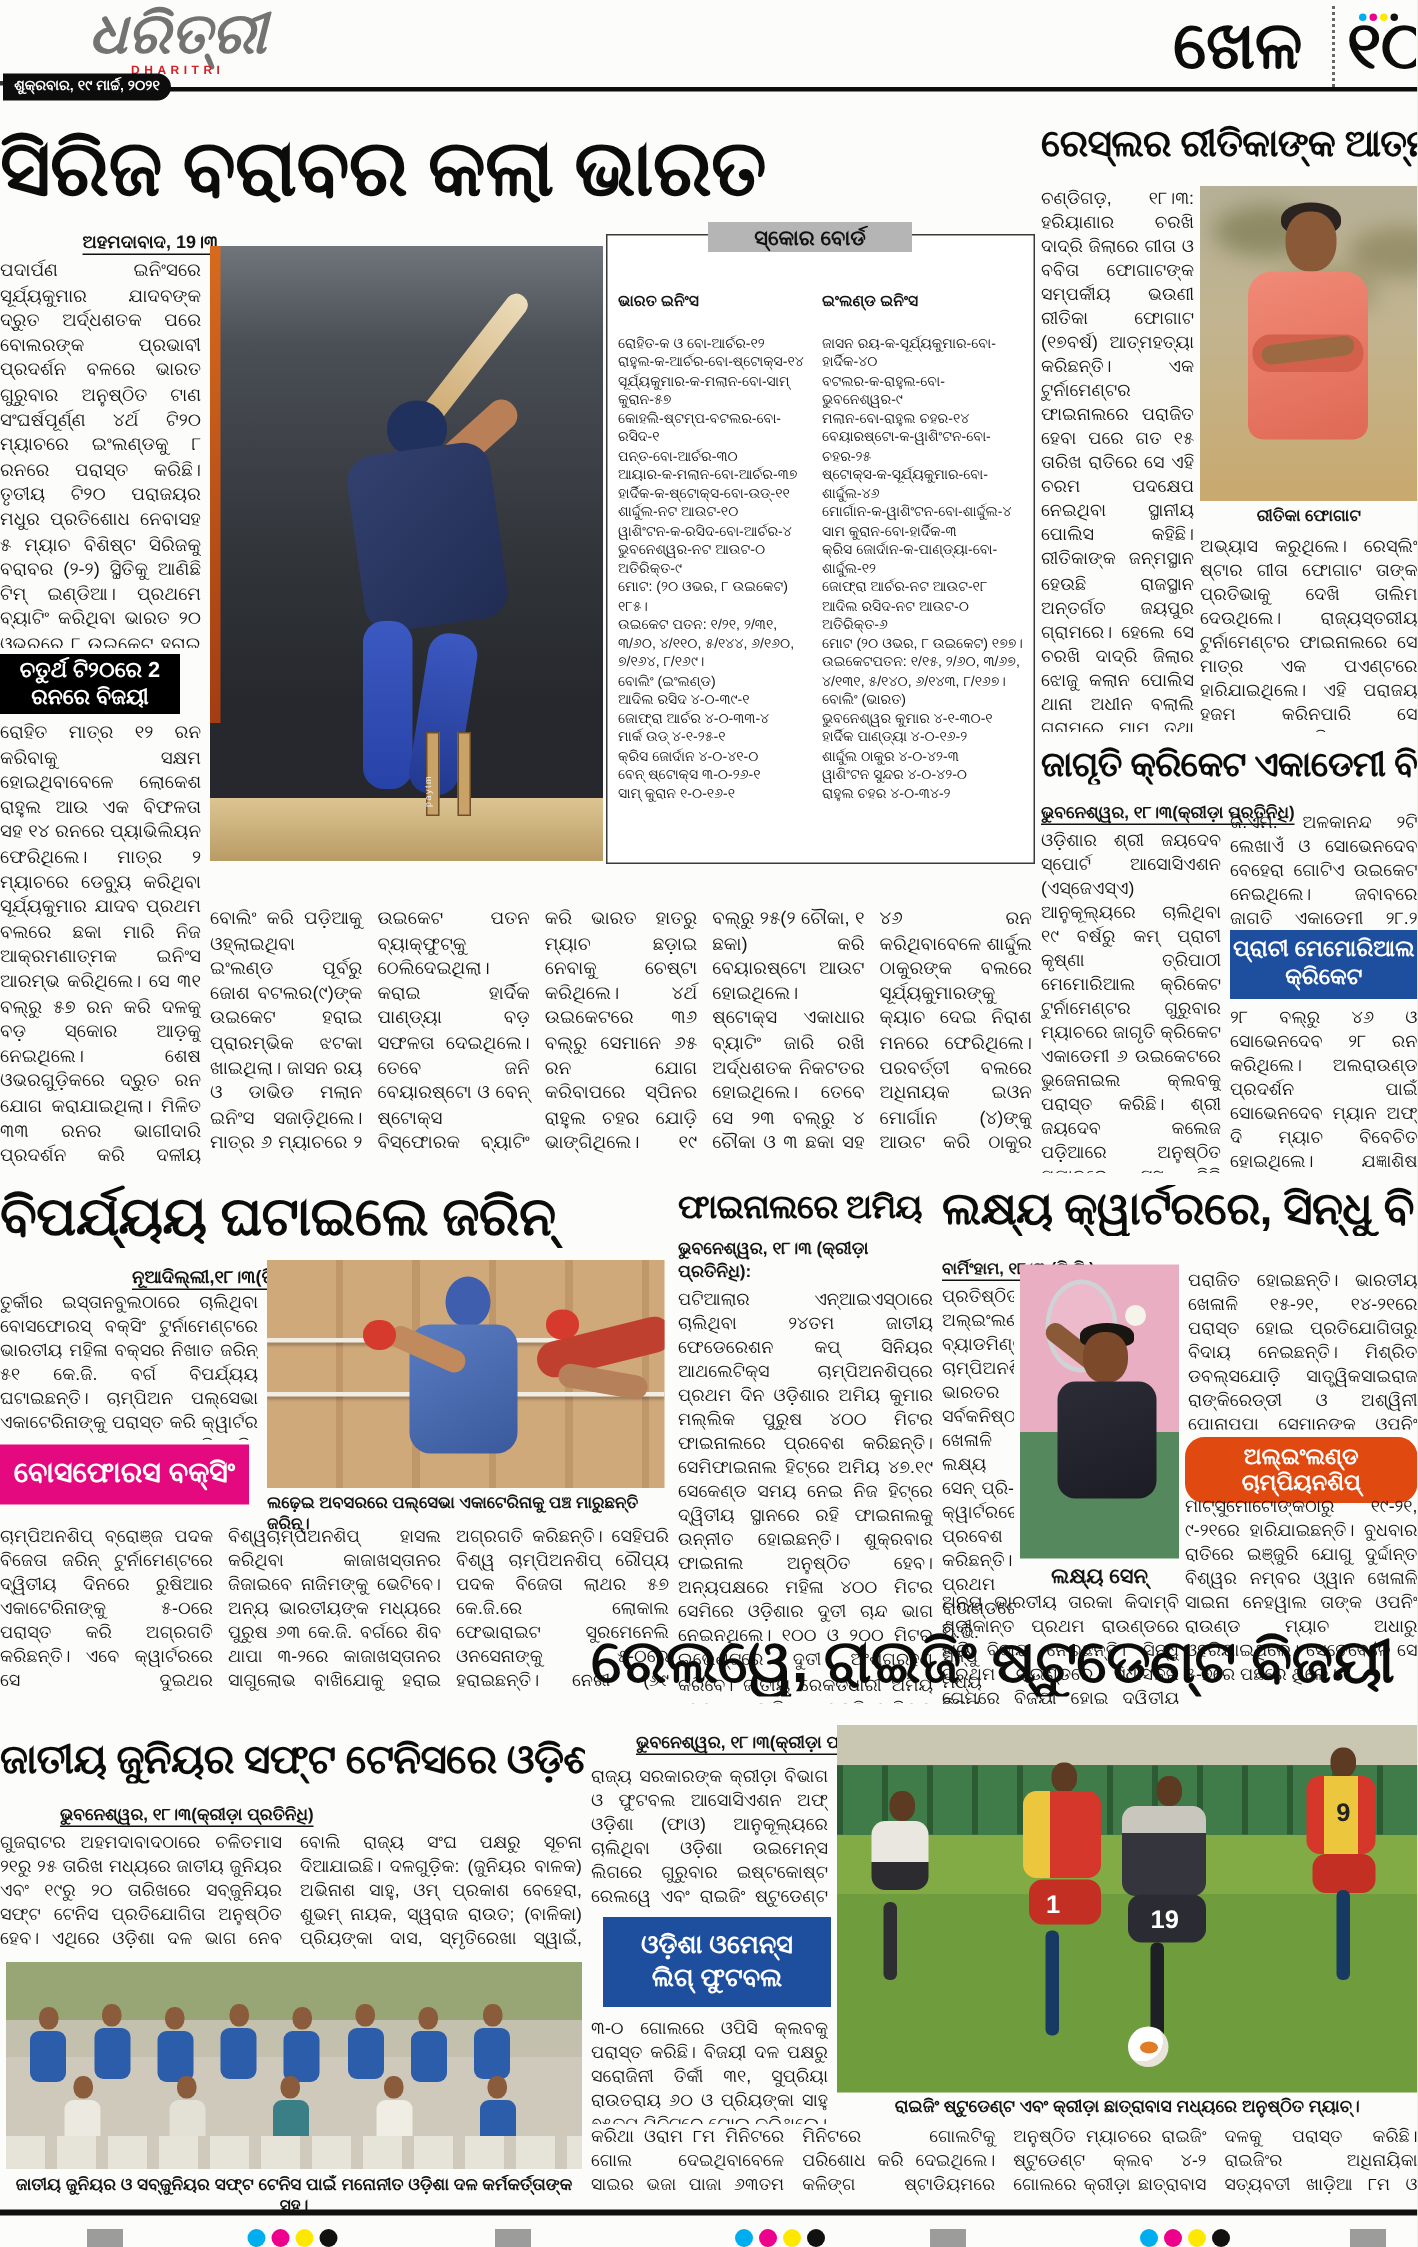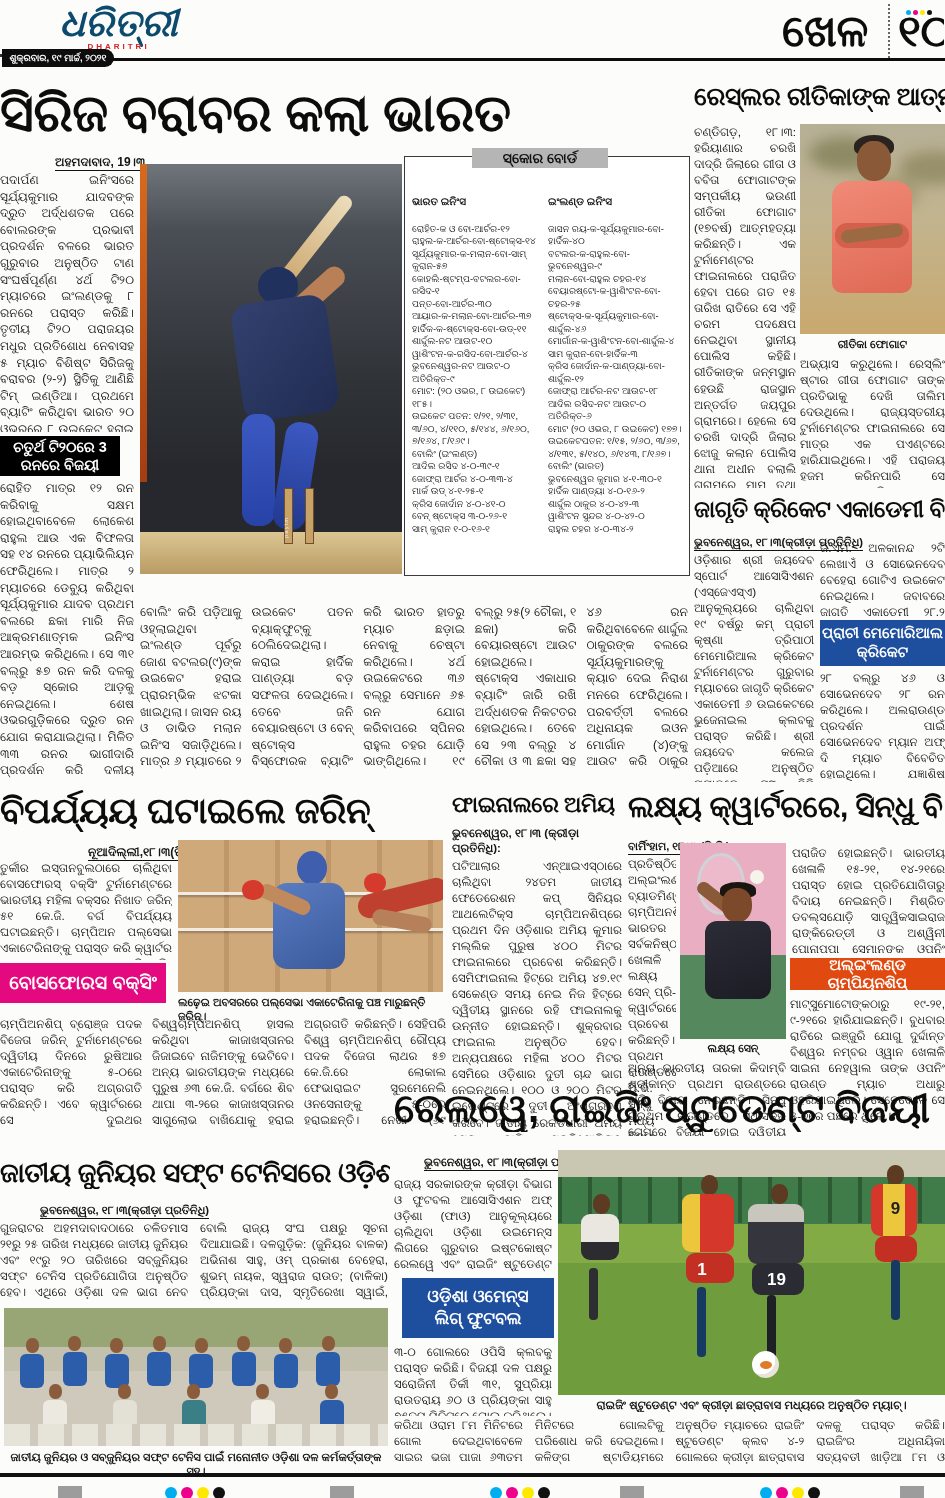--- a/index.html
+++ b/index.html
@@ -77,33 +77,33 @@
 <body>
 
 <div class="page">
 
   <div class="abs" style="left:0;top:54px;width:10px;height:3px;background:#333;"></div>
   <div class="abs" style="left:906px;top:1px;">
     <span class="dot" style="width:5px;height:5px;background:#00aeef;margin-right:2px;"></span><span class="dot" style="width:5px;height:5px;background:#ec008c;margin-right:2px;"></span><span class="dot" style="width:5px;height:5px;background:#ffe800;margin-right:2px;"></span><span class="dot" style="width:5px;height:5px;background:#111;"></span>
   </div>
 
   <div class="abs" style="left:26px;top:4px;width:185px;text-align:center;">
-    <div style="font-size:38px;font-weight:bold;font-style:italic;color:#0c4a6e;line-height:1;">ଧରିତ୍ରୀ</div>
+    <div style="font-size:38px;font-weight:bold;font-style:italic;color:#737373;line-height:1;">ଧରିତ୍ରୀ</div>
     <div style="font-size:8px;font-weight:bold;color:#d42027;letter-spacing:3px;">DHARITRI</div>
   </div>
   <div class="abs" style="left:2px;top:49px;width:112px;height:18px;background:#0d0d0d;color:#fff;font-size:9.5px;font-weight:bold;text-align:center;line-height:18px;border-radius:0 9px 9px 0;overflow:hidden;">ଶୁକ୍ରବାର, ୧୯ ମାର୍ଚ୍ଚ, ୨୦୨୧</div>
   <div class="abs" style="left:113px;top:58px;width:832px;height:2.5px;background:#0d0d0d;"></div>
   <div class="abs hl" style="left:782px;top:6px;width:100px;font-size:44px;">ଖେଳ</div>
   <div class="abs" style="left:888px;top:4px;height:54px;border-left:2px dotted #666;"></div>
   <div class="abs hl" style="left:898px;top:6px;width:46px;font-size:44px;">୧୦</div>
 
   <div class="abs hl" style="left:0;top:86px;width:690px;font-size:52px;line-height:1.05;">ସିରିଜ ବରାବର କଲା ଭାରତ</div>
   <div class="abs" style="left:55px;top:152px;"><span class="dl">ଅହମଦାବାଦ, 19।୩</span></div>
   <div class="abs bt" style="left:0;top:172px;width:134px;height:260px;">ପଦାର୍ପଣ ଇନିଂସରେ ସୂର୍ଯ୍ୟକୁମାର ଯାଦବଙ୍କ ଦ୍ରୁତ ଅର୍ଦ୍ଧଶତକ ପରେ ବୋଲରଙ୍କ ପ୍ରଭାବୀ ପ୍ରଦର୍ଶନ ବଳରେ ଭାରତ ଗୁରୁବାର ଅନୁଷ୍ଠିତ ଟାଣ ସଂଘର୍ଷପୂର୍ଣ୍ଣ ୪ର୍ଥ ଟି୨୦ ମ୍ୟାଚରେ ଇଂଲଣ୍ଡକୁ ୮ ରନରେ ପରାସ୍ତ କରିଛି। ତୃତୀୟ ଟି୨୦ ପରାଜୟର ମଧୁର ପ୍ରତିଶୋଧ ନେବାସହ ୫ ମ୍ୟାଚ ବିଶିଷ୍ଟ ସିରିଜକୁ ବରାବର (୨-୨) ସ୍ଥିତିକୁ ଆଣିଛି ଟିମ୍ ଇଣ୍ଡିଆ। ପ୍ରଥମେ ବ୍ୟାଟିଂ କରିଥିବା ଭାରତ ୨୦ ଓଭରରେ ୮ ଉଇକେଟ ହରାଇ ୧୮୫ ରନ କରିଥିବାବେଳେ ଇଂଲଣ୍ଡ ୨୦ ଓଭରରେ ୮ ଉଇକେଟ ହରାଇ ୧୭୭ ରନରେ ସୀମିତ ରହିଥିଲା।</div>
-  <div class="abs boxlabel" style="left:0;top:436px;width:120px;height:40px;background:#000;font-size:14.5px;line-height:1.25;">ଚତୁର୍ଥ ଟି୨୦ରେ 3
+  <div class="abs boxlabel" style="left:0;top:436px;width:120px;height:40px;background:#000;font-size:14.5px;line-height:1.25;">ଚତୁର୍ଥ ଟି୨୦ରେ 2
 ରନରେ ବିଜୟୀ</div>
   <div class="abs bt" style="left:0;top:480px;width:134px;height:300px;">ରୋହିତ ମାତ୍ର ୧୨ ରନ କରିବାକୁ ସକ୍ଷମ ହୋଇଥିବାବେଳେ ଲୋକେଶ ରାହୁଲ ଆଉ ଏକ ବିଫଳତା ସହ ୧୪ ରନରେ ପ୍ୟାଭିଲିୟନ ଫେରିଥିଲେ। ମାତ୍ର ୨ ମ୍ୟାଚରେ ଡେବ୍ୟୁ କରିଥିବା ସୂର୍ଯ୍ୟକୁମାର ଯାଦବ ପ୍ରଥମ ବଲରେ ଛକା ମାରି ନିଜ ଆକ୍ରମଣାତ୍ମକ ଇନିଂସ ଆରମ୍ଭ କରିଥିଲେ। ସେ ୩୧ ବଲ୍‌ରୁ ୫୭ ରନ କରି ଦଳକୁ ବଡ଼ ସ୍କୋର ଆଡ଼କୁ ନେଇଥିଲେ। ଶେଷ ଓଭରଗୁଡ଼ିକରେ ଦ୍ରୁତ ରନ ଯୋଗ କରାଯାଇଥିଲା। ମିଳିତ ୩୩ ରନର ଭାଗୀଦାରି ପ୍ରଦର୍ଶନ କରି ଦଳୀୟ ସ୍କୋରକୁ ୧୮୫କୁ ନେଇଥିଲେ। ଜବାବରେ ଇଂଲଣ୍ଡ ଭଲ ଆରମ୍ଭ କରିଥିଲେ ବି ଶେଷ ଓଭରରେ ମ୍ୟାଚ ହାରିଥିଲା।</div>
 
   <div class="photo ph-cricket" style="left:140px;top:164px;width:262px;height:410px;">
     <div class="orangeedge"></div>
     <div class="bat"></div>
     <div class="armskin"></div>
     <div class="helmet"></div>
     <div class="torso"></div>
     <div class="pad1"></div>
@@ -210,24 +210,24 @@
   <div class="abs" style="left:628px;top:836px;"><span class="dl" style="font-size:11px;">ବାର୍ମିଂହାମ, ୧୮।୩ (ପି.ଟି.)</span></div>
   <div class="abs bt" style="left:628px;top:856px;width:48px;height:280px;font-size:11.8px;">ପ୍ରତିଷ୍ଠିତ ଅଲ୍‌ଇଂଲଣ୍ଡ ବ୍ୟାଡମିଣ୍ଟନ ଚାମ୍ପିଅନଶିପ୍‌ରେ ଭାରତର ସର୍ବକନିଷ୍ଠ ଖେଳାଳି ଲକ୍ଷ୍ୟ ସେନ୍ ପ୍ରି-କ୍ୱାର୍ଟରରେ ପ୍ରବେଶ କରିଛନ୍ତି। ପ୍ରଥମ ରାଉଣ୍ଡରେ ପି.ଭି. ସିନ୍ଧୁ ମଧ୍ୟ ବିଜୟ ହାସଲ କରିଛନ୍ତି।</div>
   <div class="photo ph-lak" style="left:680px;top:843px;width:106px;height:196px;">
     <div class="racq"></div>
     <div class="shuttle"></div>
     <div class="l-arm"></div>
     <div class="l-hair"></div>
     <div class="l-head"></div>
     <div class="l-shirt"></div>
   </div>
-  <div class="abs cap" style="left:680px;top:1042px;width:106px;text-align:center;font-size:11px;">ଲକ୍ଷ୍ୟ ସେନ୍</div>
+  <div class="abs cap" style="left:680px;top:1042px;width:106px;text-align:center;font-size:14px;">ଲକ୍ଷ୍ୟ ସେନ୍</div>
   <div class="abs bt" style="left:628px;top:1060px;width:158px;height:76px;font-size:11.8px;">ଅନ୍ୟ ଭାରତୀୟ ତାରକା କିଦାମ୍ବି ଶ୍ରୀକାନ୍ତ ପ୍ରଥମ ରାଉଣ୍ଡରେ ହାରି ବିଦାୟ ନେଇଛନ୍ତି। ସିନ୍ଧୁ ପ୍ରଥମ ରାଉଣ୍ଡରେ ସିଧାସଳଖ ଗେମ୍‌ରେ ବିଜୟୀ ହୋଇ ଦ୍ୱିତୀୟ ରାଉଣ୍ଡକୁ ଉନ୍ନୀତ ହୋଇଛନ୍ତି।</div>
   <div class="abs bt" style="left:792px;top:845px;width:153px;height:108px;font-size:11.8px;">ପରାଜିତ ହୋଇଛନ୍ତି। ଭାରତୀୟ ଖେଳାଳି ୧୫-୨୧, ୧୪-୨୧ରେ ପରାସ୍ତ ହୋଇ ପ୍ରତିଯୋଗିତାରୁ ବିଦାୟ ନେଇଛନ୍ତି। ମିଶ୍ରିତ ଡବଲ୍ସଯୋଡ଼ି ସାତ୍ତ୍ୱିକସାଇରାଜ ରାଙ୍କିରେଡ୍ଡୀ ଓ ଅଶ୍ୱିନୀ ପୋନାପ୍ପା ସେମାନଙ୍କ ଓପନିଂ ରାଉଣ୍ଡରେ ଝୁଲି କାନେଗୋ ଏବଂ ମିସାକି</div>
-  <div class="abs boxlabel" style="left:790px;top:958px;width:155px;height:32px;background:#e04a10;font-size:15px;">ଅଲ୍‌ଇଂଲଣ୍ଡ ଚାମ୍ପିୟନଶିପ୍</div>
+  <div class="abs boxlabel" style="left:790px;top:958px;width:155px;height:44px;background:#e04a10;font-size:15px;border-radius:13px;">ଅଲ୍‌ଇଂଲଣ୍ଡ ଚାମ୍ପିୟନଶିପ୍</div>
   <div class="abs bt" style="left:790px;top:996px;width:155px;height:140px;font-size:11.8px;">ମାଟ୍ସୁମୋଟୋଙ୍କଠାରୁ ୧୯-୨୧, ୯-୨୧ରେ ହାରିଯାଇଛନ୍ତି। ବୁଧବାର ରାତିରେ ଇଞ୍ଜୁରି ଯୋଗୁ ଦୁର୍ଦ୍ଦାନ୍ତ ବିଶ୍ୱର ନମ୍ବର ଓ୍ୱାନ ଖେଳାଳି ସାଇନା ନେହୱାଲ ତାଙ୍କ ଓପନିଂ ରାଉଣ୍ଡ ମ୍ୟାଚ ଅଧାରୁ ଓହରିଯାଇଥିଲେ। ସେତେବେଳେ ସେ ୫-୭ରେ ପଛରେ ଥିଲେ।</div>
 
   <div class="abs hl" style="left:394px;top:1086px;width:551px;font-size:40px;">ରେଲୱେ, ରାଇଜିଂ ଷ୍ଟୁଡେଣ୍ଟ ବିଜୟୀ</div>
   <div class="abs" style="left:424px;top:1152px;"><span class="dl" style="font-size:11.5px;">ଭୁବନେଶ୍ୱର, ୧୮।୩(କ୍ରୀଡ଼ା ପ୍ରତିନିଧି)</span></div>
   <div class="abs bt" style="left:394px;top:1176px;width:158px;height:98px;font-size:11.8px;">ରାଜ୍ୟ ସରକାରଙ୍କ କ୍ରୀଡ଼ା ବିଭାଗ ଓ ଫୁଟବଲ ଆସୋସିଏଶନ ଅଫ୍ ଓଡ଼ିଶା (ଫାଓ) ଆନୁକୂଲ୍ୟରେ ଚାଲିଥିବା ଓଡ଼ିଶା ଉଇମେନ୍ସ ଲିଗରେ ଗୁରୁବାର ଇଷ୍ଟକୋଷ୍ଟ ରେଲୱେ ଏବଂ ରାଇଜିଂ ଷ୍ଟୁଡେଣ୍ଟ କ୍ଲବ ନିଜ ନିଜ ମ୍ୟାଚରେ ବିଜୟ ହାସଲ କରିଛନ୍ତି।</div>
   <div class="abs boxlabel" style="left:402px;top:1278px;width:152px;height:60px;background:#1d4f9e;font-size:17px;line-height:1.3;">ଓଡ଼ିଶା ଓମେନ୍ସ
 ଲିଗ୍ ଫୁଟବଲ</div>
   <div class="abs bt" style="left:394px;top:1344px;width:158px;height:72px;font-size:11.8px;">୩-୦ ଗୋଲରେ ଓପିସି କ୍ଲବକୁ ପରାସ୍ତ କରିଛି। ବିଜୟୀ ଦଳ ପକ୍ଷରୁ ସରୋଜିନୀ ତିର୍କୀ ୩୧, ସୁପ୍ରିୟା ରାଉତରାୟ ୬୦ ଓ ପ୍ରିୟଙ୍କା ସାହୁ ୭୫ତମ ମିନିଟରେ ଗୋଲ କରିଥିଲେ।</div>
 
   <div class="photo ph-foot" style="left:558px;top:1150px;width:387px;height:245px;">

